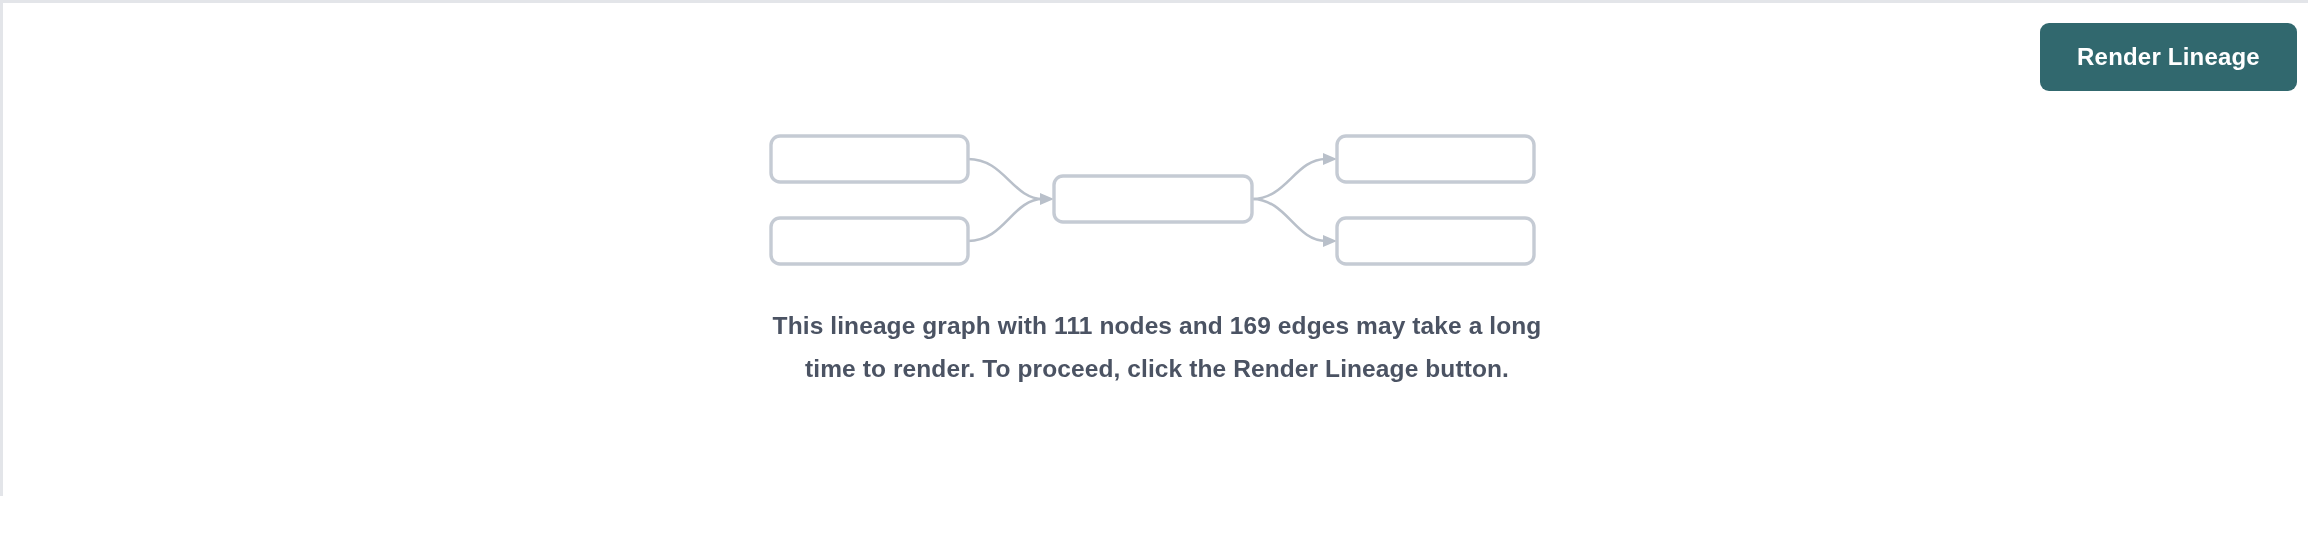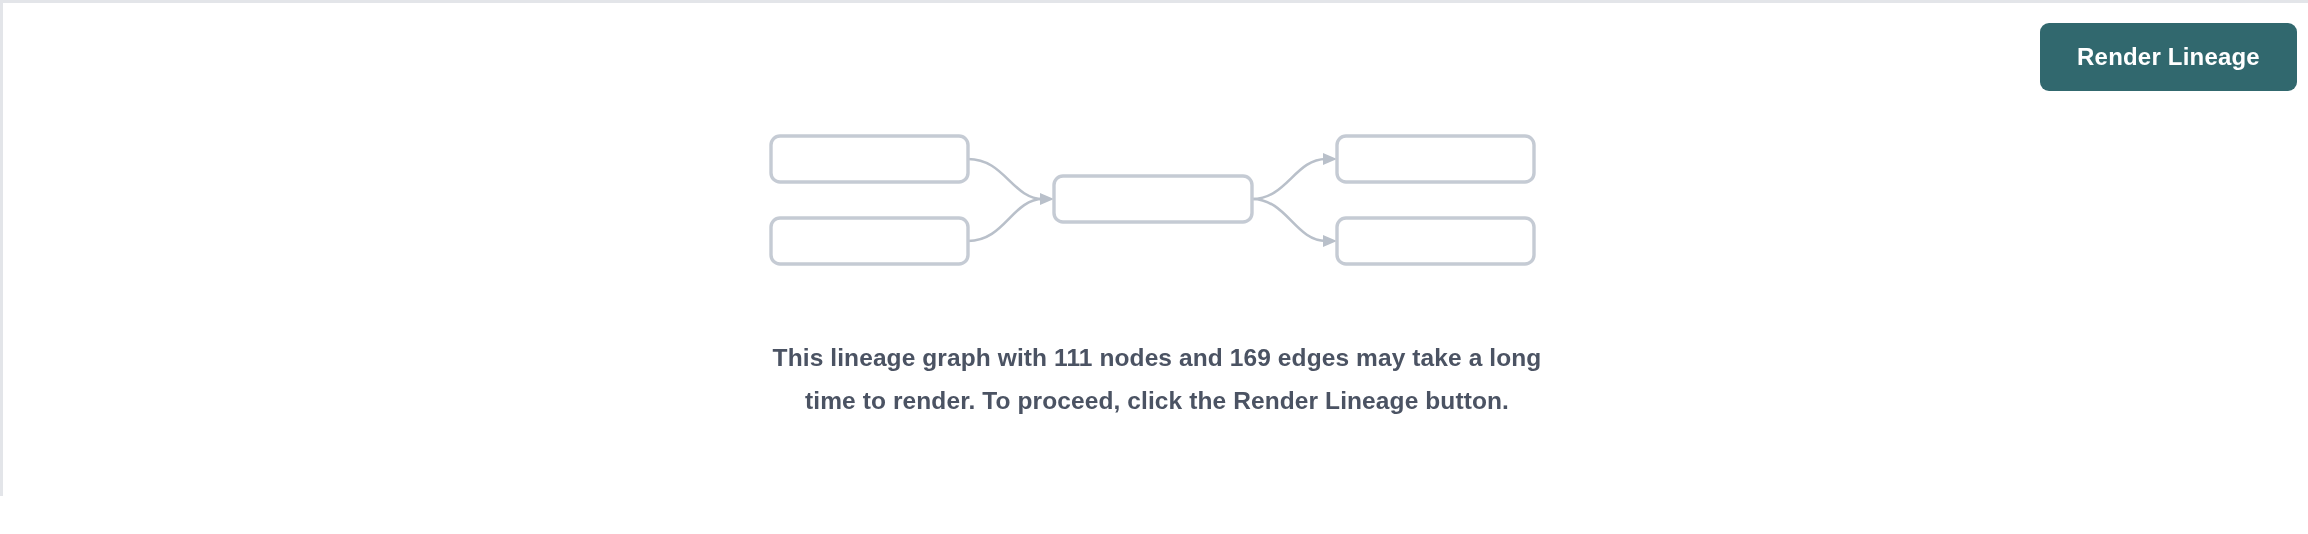--- a/index.html
+++ b/index.html
@@ -57,21 +57,21 @@
     pointer-events: none;
   }
 
   .graph-illustration {
     margin-top: 118px;
     width: 820px;
     height: 160px;
   }
 
   .message {
-    margin-top: 55px;
+    margin-top: 23px;
     width: 800px;
     text-align: center;
     color: #4b5363;
     font-family: "Liberation Sans", sans-serif;
     font-size: 24.5px;
     font-weight: bold;
     line-height: 43px;
     letter-spacing: 0.1px;
     pointer-events: auto;
   }

